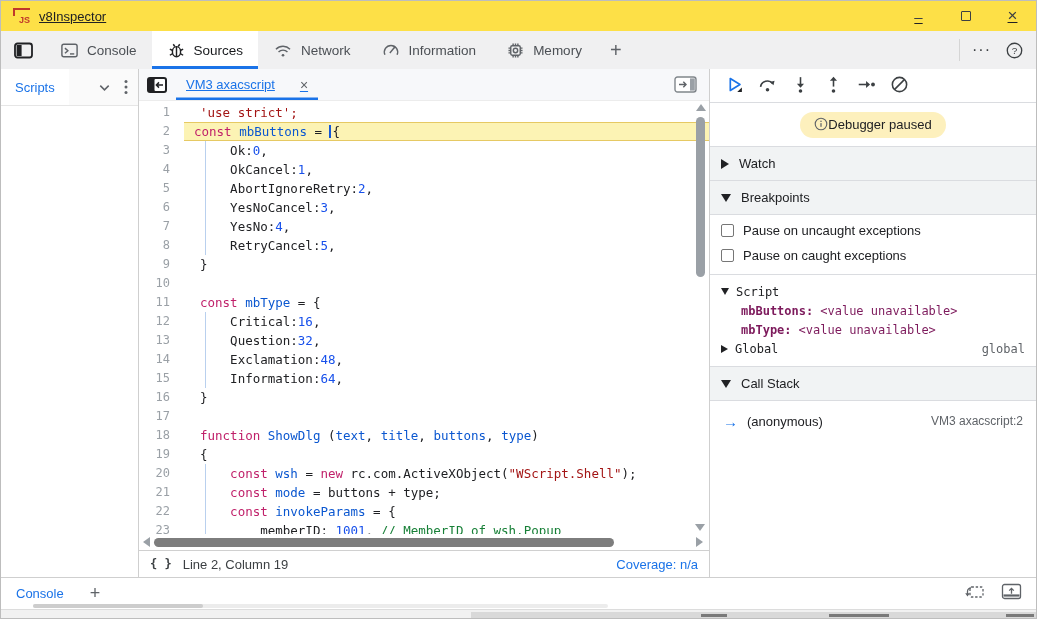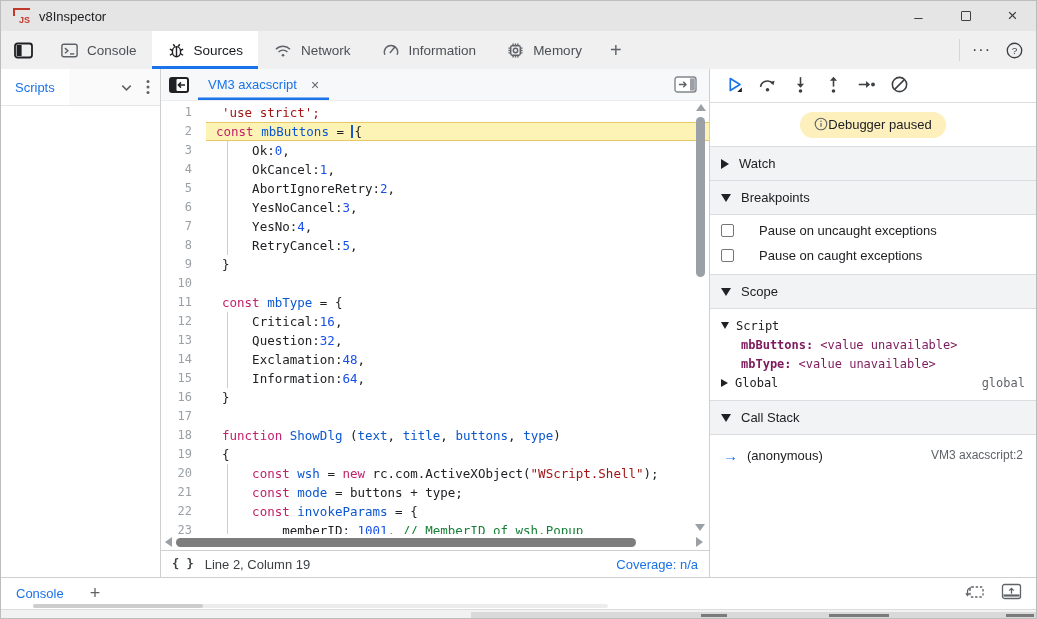--- a/index.html
+++ b/index.html
@@ -1,21 +1,21 @@
 <!DOCTYPE html>
 <html style="--accent: #1a73e8; --keyword: #c0216a; --ident: #0b57d0; --number: #1750eb; --string: #a31515; --comment: #188038; --text: #202124; --highlight_bg: #fcf3b4; --highlight_border: #e6c963; --guide: #b9d0ee; --scope_var: #7d1a5c; --paused_bg: #fdf0bd;"><head>
 <meta charset="utf-8">
 <style>
   * { margin:0; padding:0; box-sizing:border-box; }
   html,body { background:#fff; }
   body { font-family:"Liberation Sans", sans-serif; color:#202124; }
   .window { width:1037px; height:619px; border:1px solid #bdbdbd; display:flex; flex-direction:column; overflow:hidden; background:#fff; }
 
   
-  .titlebar { height:30px; flex:none; display:flex; align-items:center; padding-left:12px; gap:9px; background:#e5e5e5; }
+  .titlebar { height:30px; flex:none; display:flex; align-items:center; padding-left:12px; gap:9px; background:#fde047;text-decoration:underline; }
   .appicon { width:17px; height:17px; position:relative; flex:none; border-top:2px solid #c0392b; }
   .appicon::before { content:""; position:absolute; left:0; top:0; width:2px; height:6px; background:#c0392b; }
   .appicon .jstxt { position:absolute; right:0; bottom:0; font:bold 9px "Liberation Sans",sans-serif; color:#c0392b; }
   .wintitle { font-size:13px; color:#202124; }
   .wctrl { margin-left:auto; display:flex; height:100%; }
   .wbtn { width:47px; height:100%; display:flex; align-items:center; justify-content:center; color:#3c4043; font-size:15px; cursor:default; }
   .maxbox { width:10px; height:10px; border:1.2px solid #3c4043; border-radius:1px; }
   .wbtn.close { font-size:17px; }
 
   
@@ -29,32 +29,32 @@
   .newtab { display:flex; align-items:center; padding:0 13px; font-size:20px; color:#5f6368; }
   .tb-spacer { flex:1; }
   .vsep { width:1px; background:#d5d5d5; margin:8px 0; }
   .morebtn { display:flex; align-items:center; padding:0 12px; font-size:16px; letter-spacing:1px; color:#3c4043; }
   .helpbtn { display:flex; align-items:center; padding:0 12px 0 2px; color:#3c4043; }
 
   
   .content { display:flex; height:508px; flex:none; }
 
   
-  .sidebar { width:160px; flex:none; border-right:1px solid #cfcfcf; display:flex; flex-direction:column; background:#701a75; }
+  .sidebar { width:138px; flex:none; border-right:1px solid #cfcfcf; display:flex; flex-direction:column; background:#701a75; }
   .side-head { height:37px; flex:none; display:flex; align-items:center; background:#fafafa; border-bottom:1px solid #e6e6e6; }
   .scripts-tab { height:100%; display:flex; align-items:center; padding:0 14px; background:#fff; color:var(--accent); font-size:13px; }
   .chev { margin-left:auto; display:flex; padding:0 6px; }
   .kebab { display:flex; padding:0 10px 0 6px; }
   .side-body { flex:1; background:#fff; }
 
   
   .editor { flex:1; min-width:0; display:flex; flex-direction:column; border-right:1px solid #cfcfcf; background:#fff; }
   .ed-tabbar { height:32px; flex:none; display:flex; align-items:center; background:#f7f8fa; border-bottom:1px solid #ececec; padding:0 7px; gap:8px; }
   .navbtn { display:flex; }
-  .ed-tab { height:100%; display:flex; align-items:center; gap:14px; padding:0 10px; font-size:13px; color:var(--accent); box-shadow:inset 0 -2.5px 0 var(--accent); }
+  .ed-tab { height:100%; display:flex; align-items:center; gap:25px; padding:0 10px; font-size:13px; color:var(--accent); box-shadow:inset 0 -2.5px 0 var(--accent);text-decoration:underline; }
   .ed-close { color:#5f6368; font-size:14px; }
   .openbtn { margin-left:auto; display:flex; padding-right:4px; }
 
   .code-wrap { flex:1; position:relative; overflow:hidden; background:#fff; padding-top:2px; }
   .cl { display:flex; height:19px; line-height:19px; font-family:"DejaVu Sans Mono",monospace; font-size:12.5px; }
   .ln { width:45px; flex:none; text-align:right; padding-right:14px; color:#9aa0a6; font-size:12px; }
   .ct { flex:1; white-space:pre; position:relative; padding-left:16px; color:var(--text); }
   .ct.hl { background:var(--highlight_bg); box-shadow:inset 0 1px 0 var(--highlight_border), inset 0 -1px 0 var(--highlight_border);padding-left:10px; }
   .ct.guide::before { content:""; position:absolute; left:21px; top:0; bottom:0; border-left:1px solid var(--guide); }
   .tk-k { color:var(--keyword); } .tk-v { color:var(--ident); } .tk-n { color:var(--number); }
@@ -81,21 +81,21 @@
   
   .rightpanel { width:326px; flex:none; display:flex; flex-direction:column; background:#fff; font-size:13px; }
   .dbg-toolbar { height:34px; flex:none; display:flex; align-items:center; padding:0 9px; gap:3px; border-bottom:1px solid #dadce0; }
   .dbtn { width:30px; height:27px; display:flex; align-items:center; justify-content:center; }
   .paused-row { height:44px; flex:none; display:flex; align-items:center; justify-content:center; border-bottom:1px solid #dadce0; }
   .pill { background:var(--paused_bg); border-radius:14px; padding:5px 14px 6px; display:flex; align-items:center; color:#202124; font-size:13px; }
   .sechead { height:34px; flex:none; background:#f1f3f4; display:flex; align-items:center; gap:10px; padding:0 11px; border-bottom:1px solid #dadce0; color:#202124; }
   .tri-rb { width:0;height:0;border-left:8px solid #202124;border-top:5px solid transparent;border-bottom:5px solid transparent; }
   .tri-db { width:0;height:0;border-top:8px solid #202124;border-left:5px solid transparent;border-right:5px solid transparent; }
   .bp-opts { padding:3px 0 6px; border-bottom:1px solid #dadce0; }
-  .bprow { height:25px; display:flex; align-items:center; gap:25px; padding:0 11px; color:#202124; }
+  .bprow { height:25px; display:flex; align-items:center; gap:9px; padding:0 11px; color:#202124; }
   .cb { width:13px; height:13px; flex:none; border:1px solid #767676; border-radius:2px; background:#fff; }
   .scope-rows { padding:7px 0 8px; border-bottom:1px solid #dadce0; font-family:"DejaVu Sans Mono",monospace; font-size:12px; }
   .scrow { height:19px; display:flex; align-items:center; gap:7px; padding:0 11px; color:#202124; }
   .scrow.prop { padding-left:31px; }
   .stri-d { width:0;height:0;border-top:7px solid #202124;border-left:4px solid transparent;border-right:4px solid transparent; }
   .stri-r { width:0;height:0;border-left:7px solid #202124;border-top:4px solid transparent;border-bottom:4px solid transparent; }
   .scname { color:var(--scope_var); font-weight:bold; }
   .scval { color:var(--scope_var); }
   .scright { margin-left:auto; color:#5f6368; }
   .stack-rows { padding:9px 0; }
@@ -432,24 +432,20 @@
           <div class="bprow">
             <span class="cb"></span>
             <span>Pause on uncaught exceptions</span>
           </div>
           <div class="bprow">
             <span class="cb"></span>
             <span>Pause on caught exceptions</span>
           </div>
         </div>
 
-      <div class="sechead">
-        <span class="tri-db"></span>
-        <span>Scope</span>
-      </div>
       <div class="scope-rows" id="scope-rows">
           <div class="scrow">
             <span class="stri-d"></span>
             <span>Script</span>
           </div>
           <div class="scrow prop">
             <span class="scname">mbButtons:</span>
             <span class="scval">&lt;value unavailable&gt;</span>
           </div>
           <div class="scrow prop">

